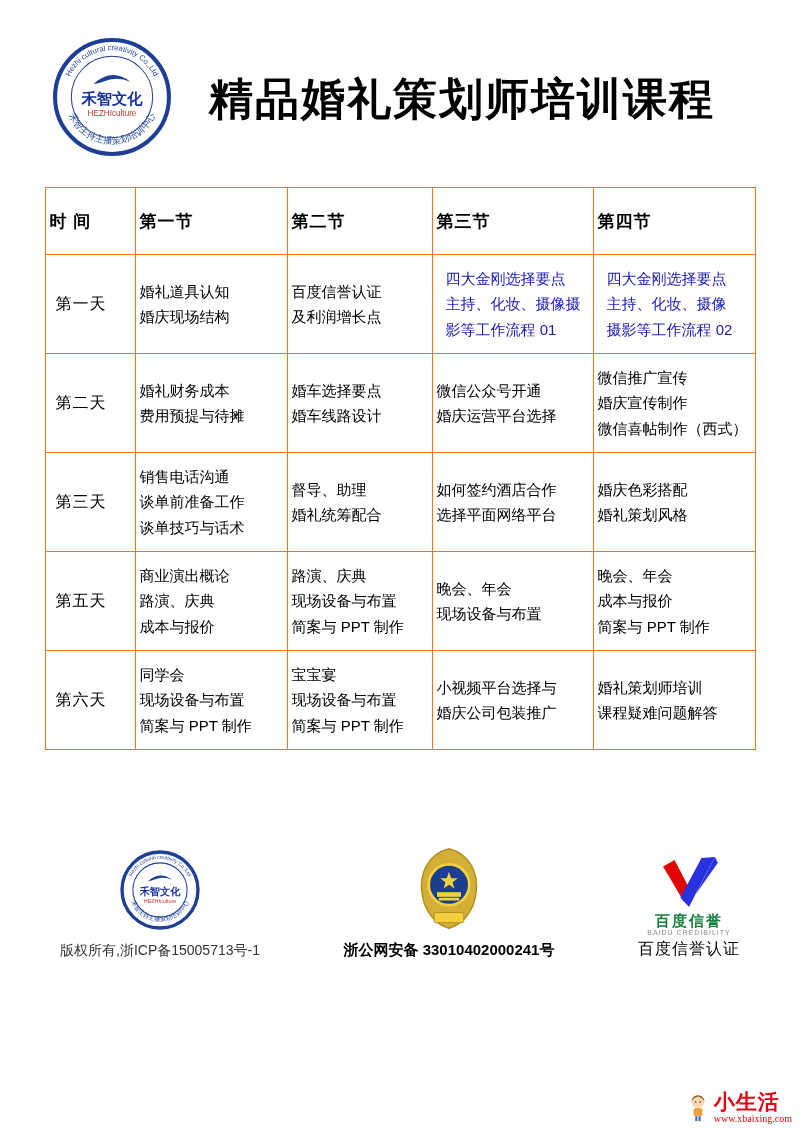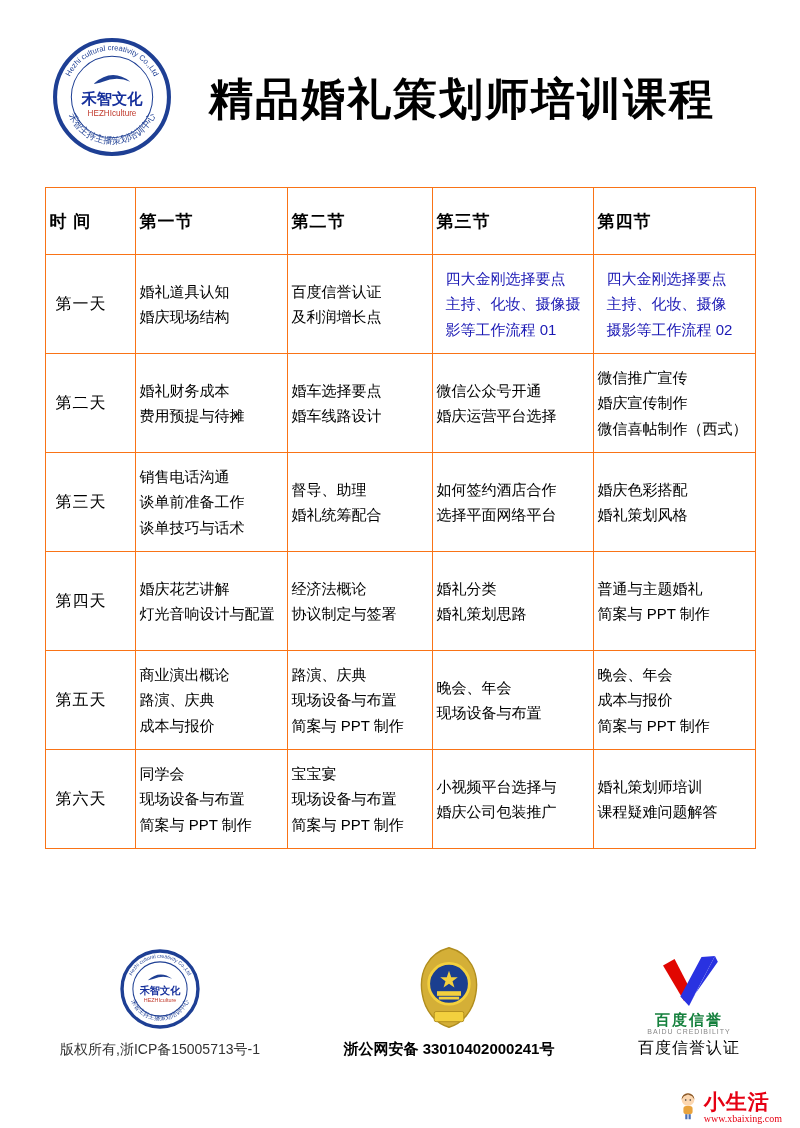--- a/index.html
+++ b/index.html
@@ -32,21 +32,21 @@
   .footer-col{display:flex;flex-direction:column;align-items:center;justify-content:flex-end;
     min-height:128px;}
   .copyright-text{font-size:14px;color:#333;margin-top:12px;}
   .police-text{font-size:15px;font-weight:bold;color:#000;margin-top:10px;}
   .baidu-title-row{margin-top:6px;text-align:center;line-height:1.1;}
   .baidu-title{font-size:15px;font-weight:bold;color:#15803d;letter-spacing:2px;}
   .baidu-sub{font-size:7px;color:#888;letter-spacing:1px;}
   .baidu-cert{font-size:16px;color:#000;margin-top:2px;letter-spacing:1px;}
 
   
-  .watermark{position:absolute;right:18px;bottom:4px;display:flex;gap:5px;}
+  .watermark{position:absolute;right:8px;bottom:4px;display:flex;align-items:center;gap:5px;}
   .wm-texts{display:flex;flex-direction:column;align-items:flex-start;line-height:1.05;}
   .wm-name{color:#e60012;font-size:21px;font-weight:bold;letter-spacing:1px;}
   .wm-url{color:#e60012;font-size:10px;font-family:Liberation Serif, serif;}
 </style>
 </head>
 <body>
 
 <div class="page">
 
   <div class="header">
@@ -117,31 +117,20 @@
         <td class="time-cell">第三天</td>
         <td>销售电话沟通
 谈单前准备工作
 谈单技巧与话术</td>
         <td>督导、助理
 婚礼统筹配合</td>
         <td>如何签约酒店合作
 选择平面网络平台</td>
         <td>婚庆色彩搭配
 婚礼策划风格</td>
-      </tr>
-      <tr>
-        <td class="time-cell">第四天</td>
-        <td>婚庆花艺讲解
-灯光音响设计与配置</td>
-        <td>经济法概论
-协议制定与签署</td>
-        <td>婚礼分类
-婚礼策划思路</td>
-        <td>普通与主题婚礼
-简案与 PPT 制作</td>
       </tr>
       <tr>
         <td class="time-cell">第五天</td>
         <td>商业演出概论
 路演、庆典
 成本与报价</td>
         <td>路演、庆典
 现场设备与布置
 简案与 PPT 制作</td>
         <td>晚会、年会

